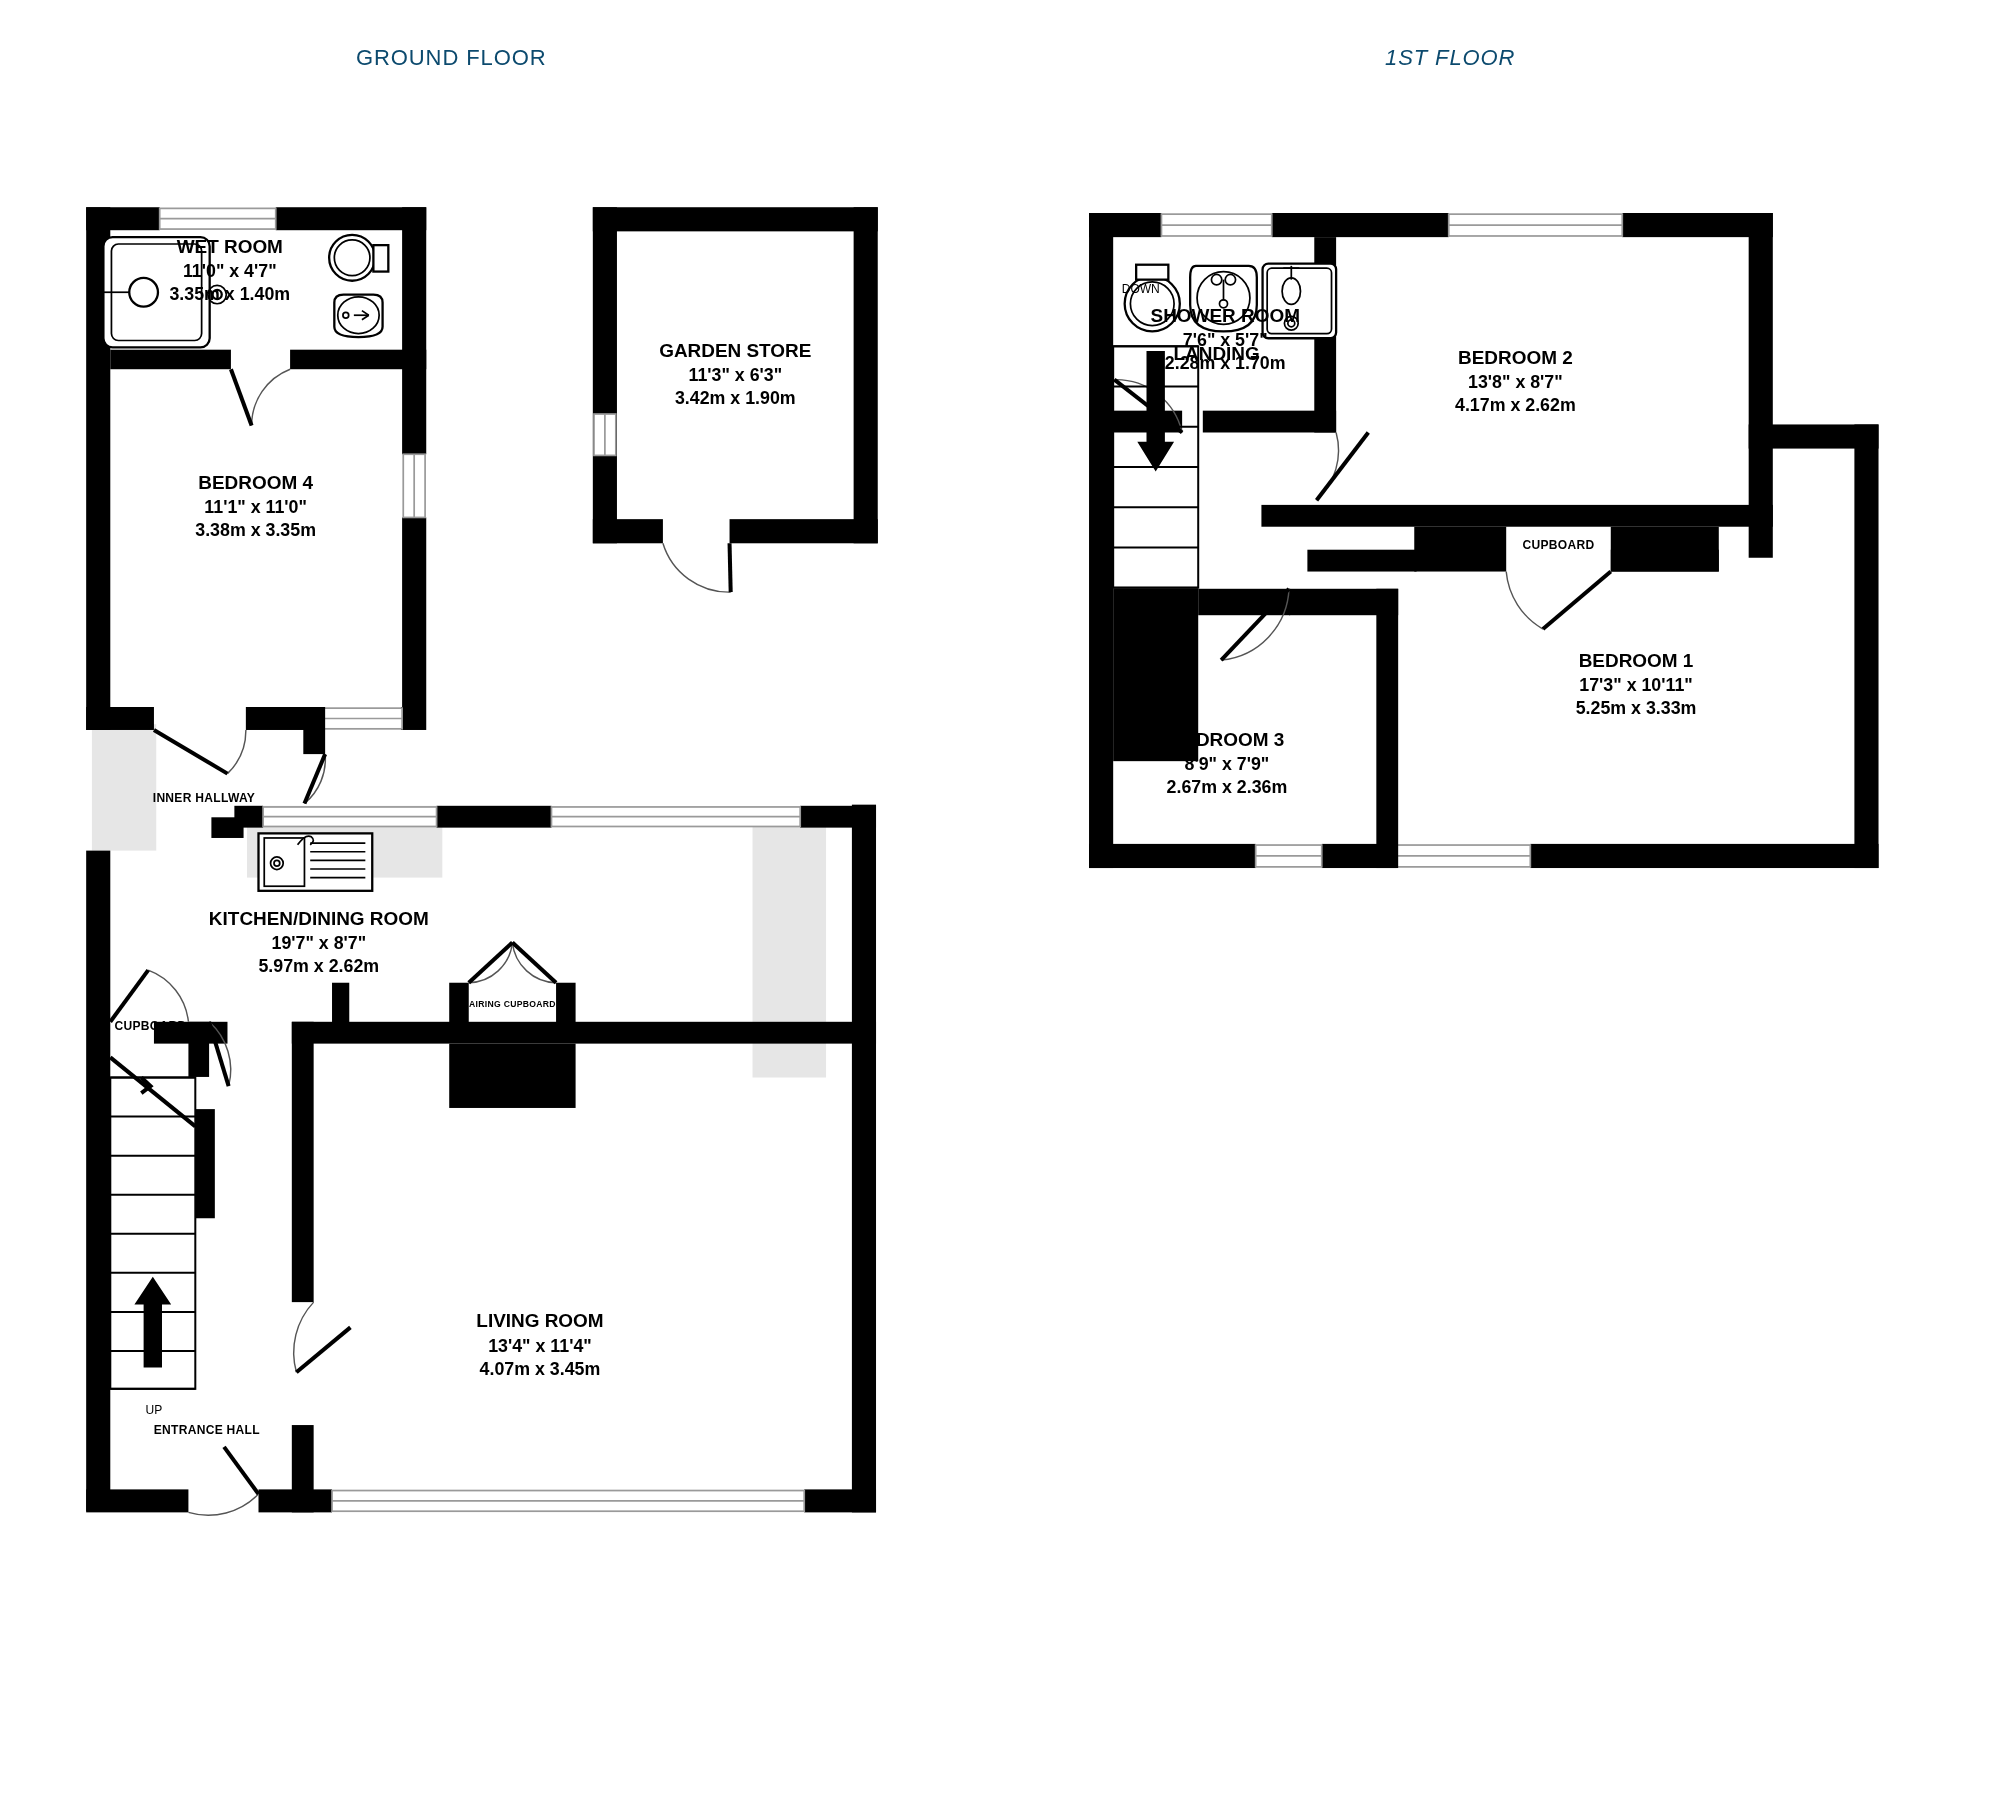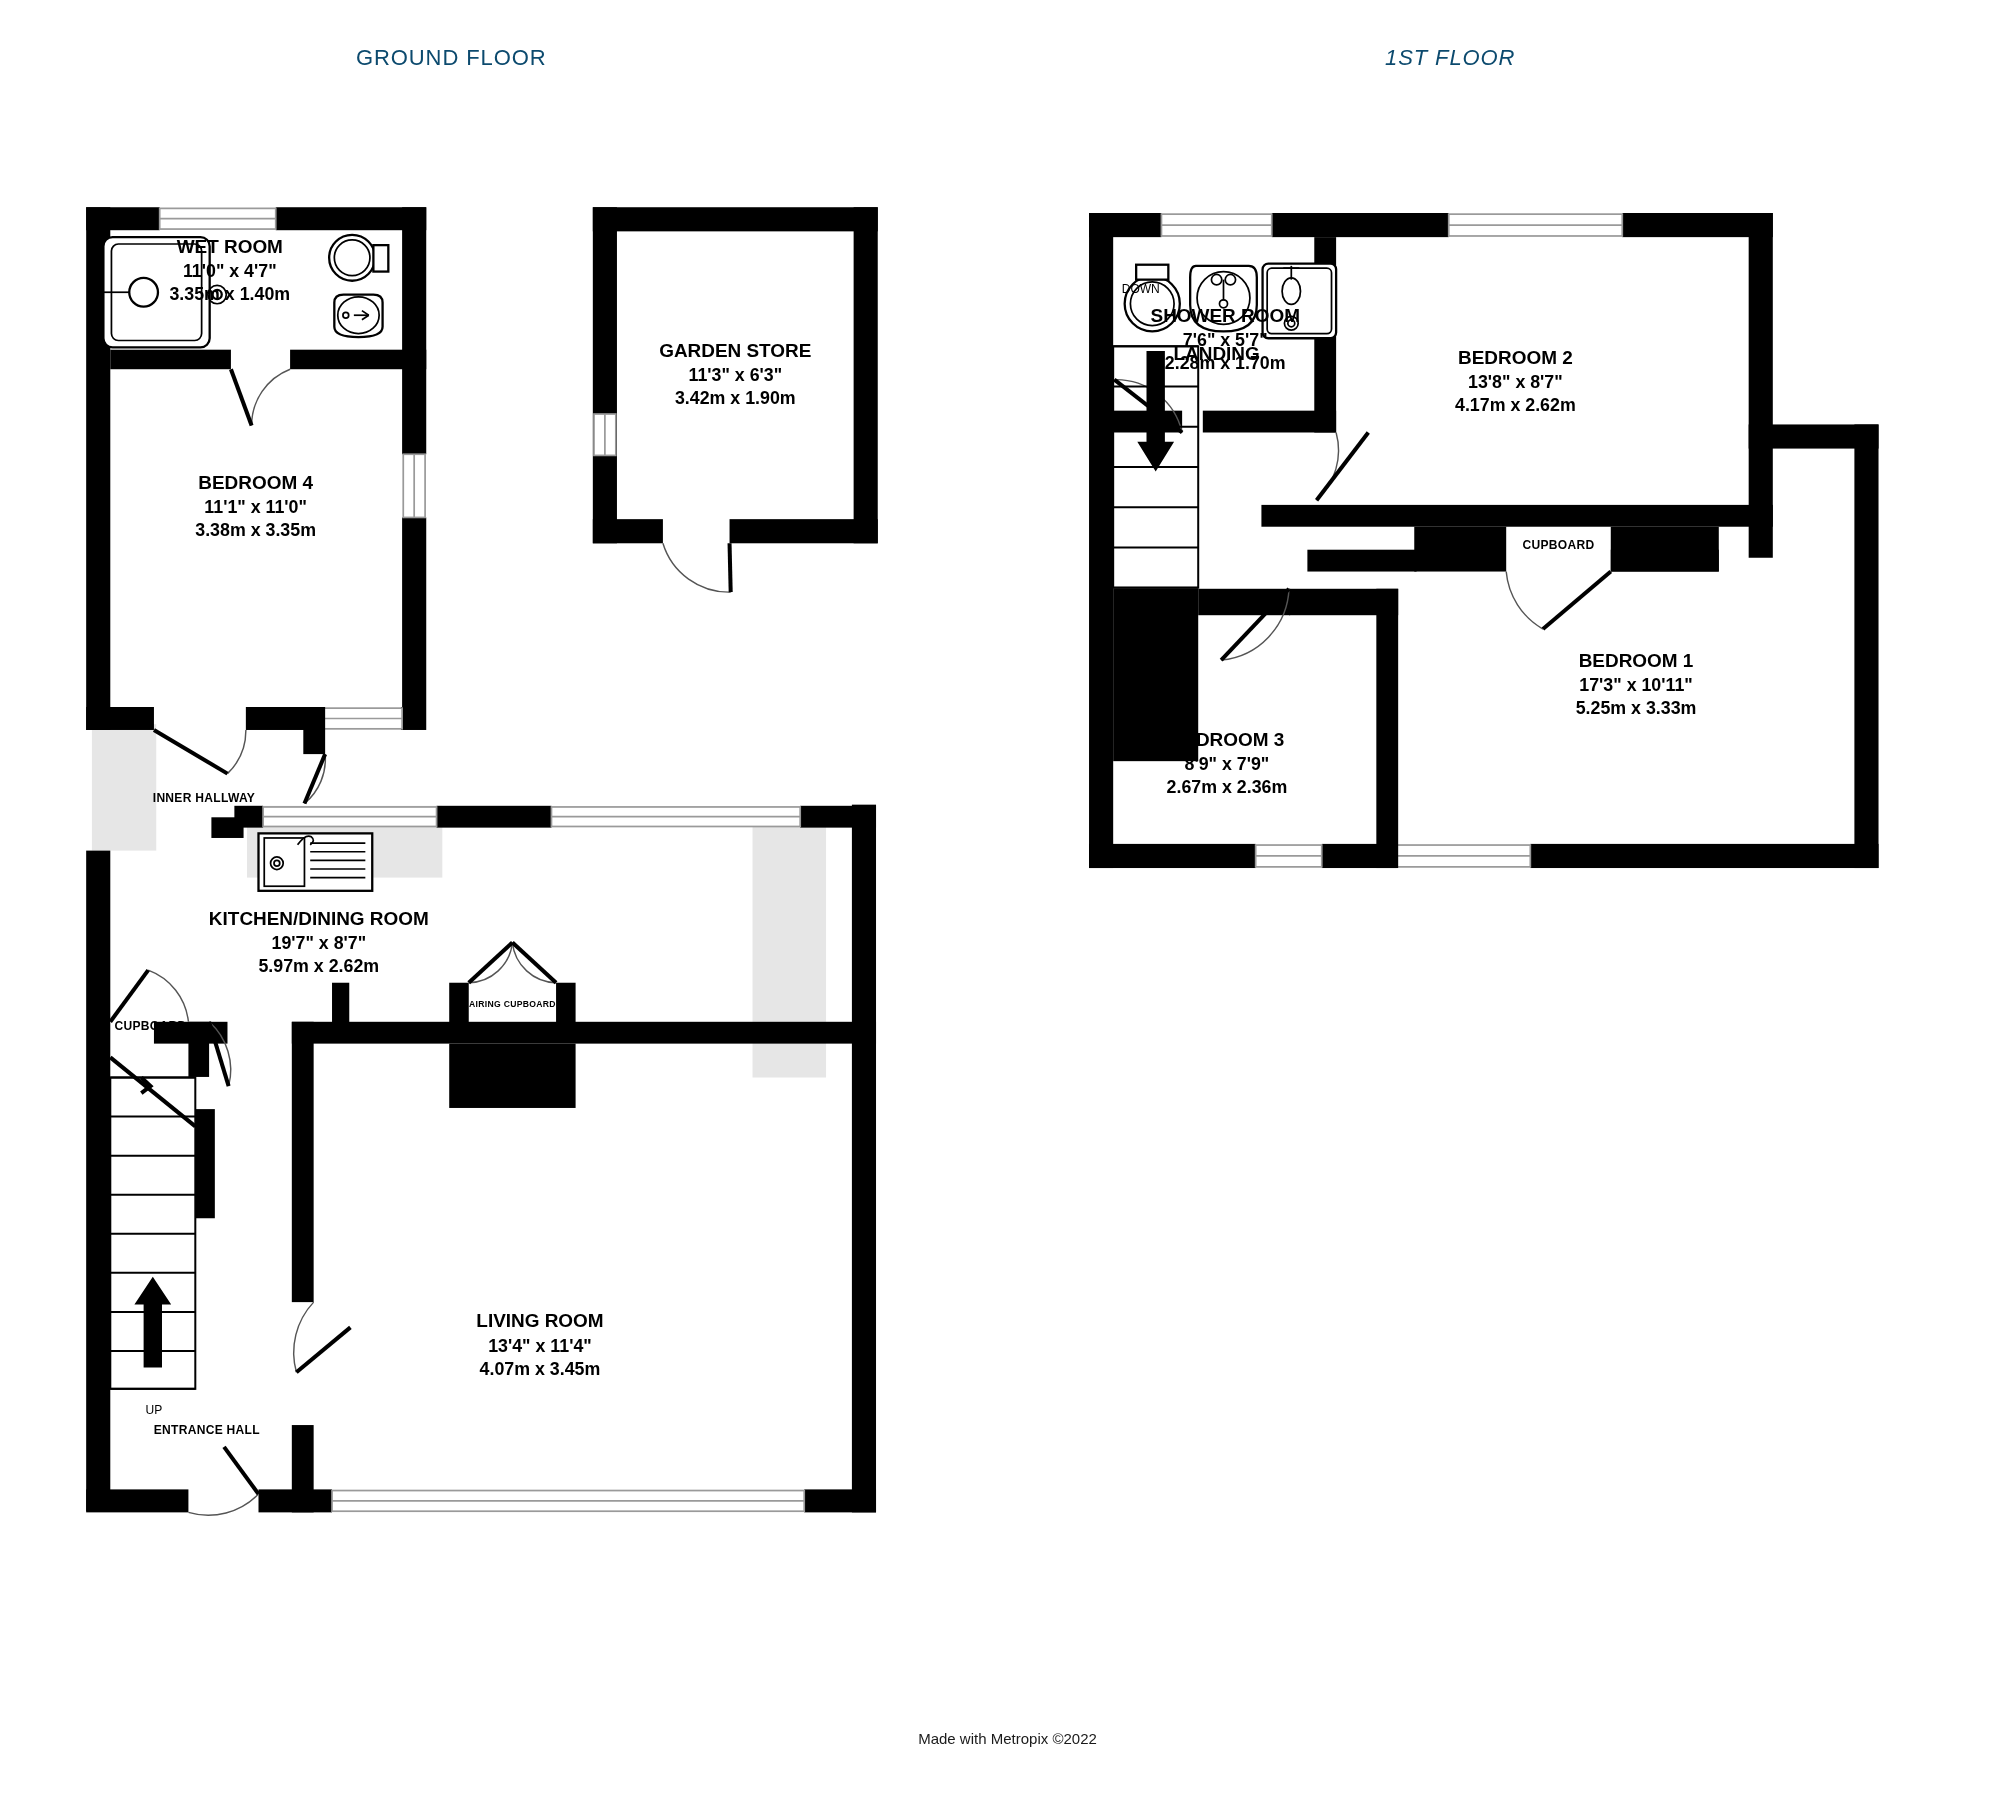--- a/index.html
+++ b/index.html
@@ -400,15 +400,14 @@
     <path class="doorarc" d="M 348,654 A 130,130 0 0 1 230,778"></path>
     <line class="doorleaf" x1="230" y1="778" x2="348" y2="654"></line>
   </g>
 
   <text class="rm-name" x="240" y="928">BEDROOM 3</text>
   <text class="rm-dim" x="240" y="970">8'9"  x 7'9"</text>
   <text class="rm-dim" x="240" y="1010">2.67m  x 2.36m</text>
 </svg>
 
 <div class="footer">
-  <div>Made with Metropix ©2022</div>
 </div>
 
 
 </body></html>

